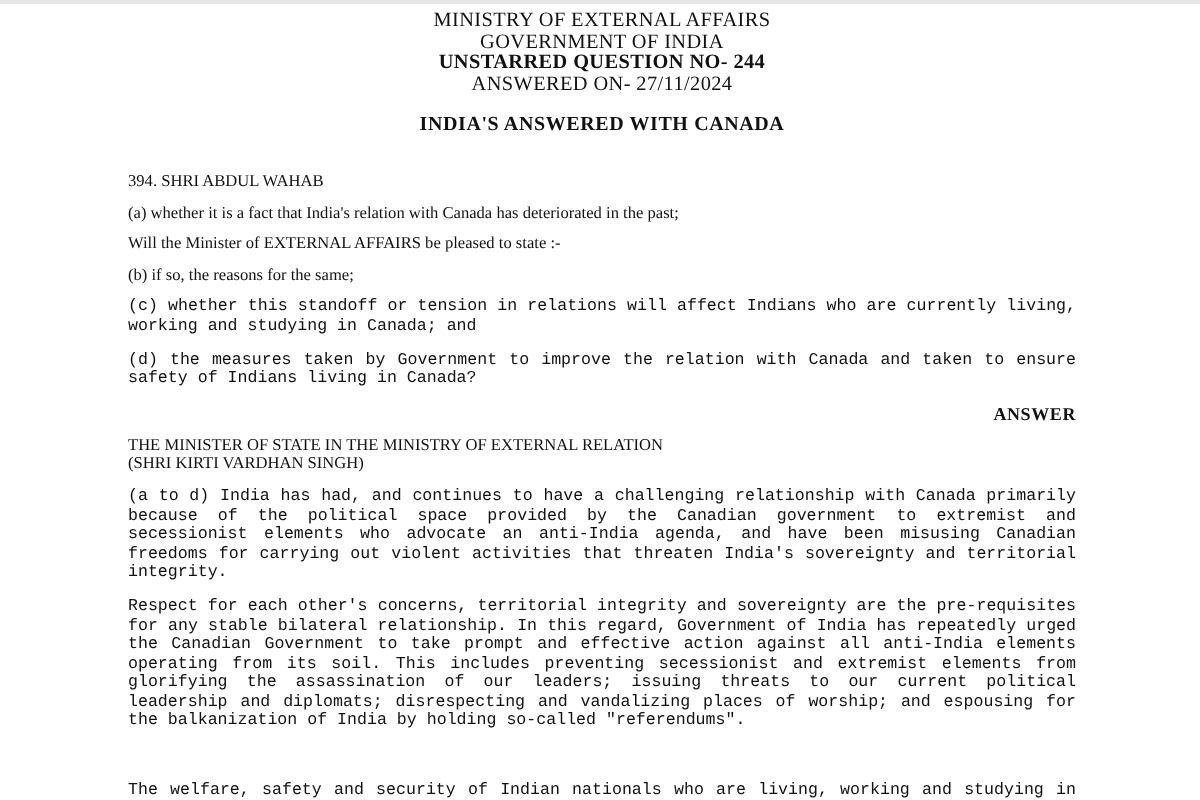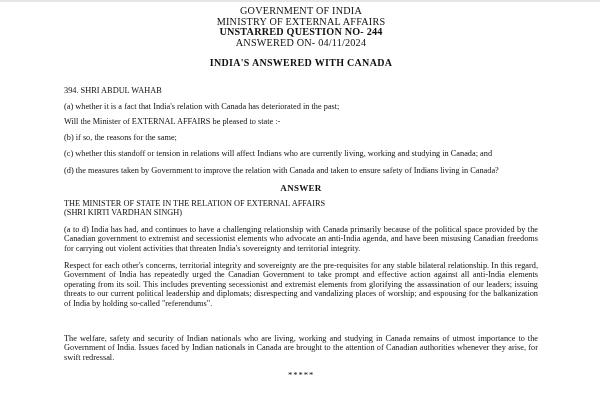--- a/index.html
+++ b/index.html
@@ -4,49 +4,49 @@
 <style>
   html, body { margin: 0; padding: 0; background: #ffffff; }
   body { width: 600px; height: 400px; overflow: hidden; position: relative;
          font-family: "Liberation Serif", "DejaVu Serif", serif; color: #111; }
   .topshade { position: absolute; left: 0; top: 0; width: 600px; height: 2px; background: #e6e6e6; }
   .page { position: absolute; left: 64px; top: 6px; width: 474px; }
   .hdr { text-align: center; font-size: 10.2px; line-height: 10.5px; letter-spacing: 0.2px; }
   .hdr .b { font-weight: bold; }
   .title { text-align: center; font-weight: bold; font-size: 10px; margin-top: 9px; letter-spacing: 0.3px; }
   .p { font-size: 8.3px; line-height: 9.6px; margin: 0; }
-  .just { text-align: justify; text-align-last: left; }
-  .ans { text-align: center; font-weight: bold; font-size: 9px; letter-spacing: 0.3px; }
+  .just { text-align: justify; text-align-last: left; font-family: Liberation Mono, monospace; }
+  .ans { text-align: right; font-weight: bold; font-size: 9px; letter-spacing: 0.3px; }
   .stars { text-align: center; font-size: 8.5px; letter-spacing: 1px; }
 </style>
 </head>
 <body>
 
 <div class="topshade"></div>
 
 <div class="page">
   <div class="hdr">
+    <div>MINISTRY OF EXTERNAL AFFAIRS</div>
     <div>GOVERNMENT OF INDIA</div>
-    <div>MINISTRY OF EXTERNAL AFFAIRS</div>
     <div class="b">UNSTARRED QUESTION NO- 244</div>
-    <div>ANSWERED ON- 04/11/2024</div>
+    <div>ANSWERED ON- 27/11/2024</div>
   </div>
 
   <div class="title">INDIA'S ANSWERED WITH CANADA</div>
 
   <p class="p" style="margin-top:18px">394. SHRI ABDUL WAHAB</p>
   <p class="p" style="margin-top:6px">(a) whether it is a fact that India's relation with Canada has deteriorated in the past;</p>
   <p class="p" style="margin-top:6px">Will the Minister of EXTERNAL AFFAIRS be pleased to state :-</p>
   <p class="p" style="margin-top:6px">(b) if so, the reasons for the same;</p>
   <p class="p just" style="margin-top:7px">(c) whether this standoff or tension in relations will affect Indians who are currently living, working and studying in Canada; and</p>
   <p class="p just" style="margin-top:7px">(d) the measures taken by Government to improve the relation with Canada and taken to ensure safety of Indians living in Canada?</p>
 
   <div class="ans" style="margin-top:7px">ANSWER</div>
 
-  <p class="p" style="margin-top:6px">THE MINISTER OF STATE IN THE RELATION OF EXTERNAL AFFAIRS</p>
+  <p class="p" style="margin-top:6px">THE MINISTER OF STATE IN THE MINISTRY OF EXTERNAL RELATION</p>
   <p class="p">(SHRI KIRTI VARDHAN SINGH)</p>
 
   <p class="p just" style="margin-top:7px">(a to d) India has had, and continues to have a challenging relationship with Canada primarily because of the political space provided by the Canadian government to extremist and secessionist elements who advocate an anti-India agenda, and have been misusing Canadian freedoms for carrying out violent activities that threaten India's sovereignty and territorial integrity.</p>
   <p class="p just" style="margin-top:7px">Respect for each other's concerns, territorial integrity and sovereignty are the pre-requisites for any stable bilateral relationship. In this regard, Government of India has repeatedly urged the Canadian Government to take prompt and effective action against all anti-India elements operating from its soil. This includes preventing secessionist and extremist elements from glorifying the assassination of our leaders; issuing threats to our current political leadership and diplomats; disrespecting and vandalizing places of worship; and espousing for the balkanization of India by holding so-called "referendums".</p>
   <p class="p just" style="margin-top:25px">The welfare, safety and security of Indian nationals who are living, working and studying in Canada remains of utmost importance to the Government of India. Issues faced by Indian nationals in Canada are brought to the attention of Canadian authorities whenever they arise, for swift redressal.</p>
 
   <div class="stars" style="margin-top:8px">*****</div>
 </div>
 
 </body></html>

